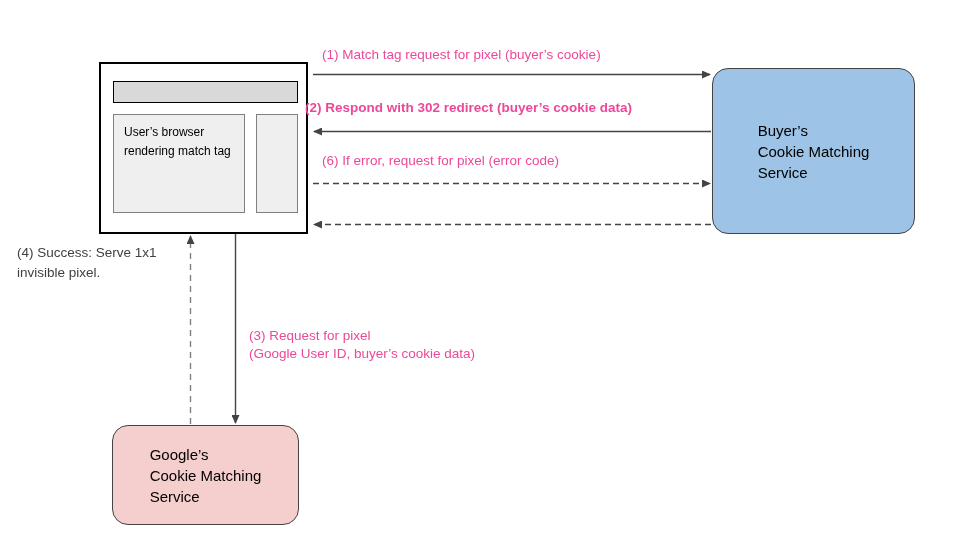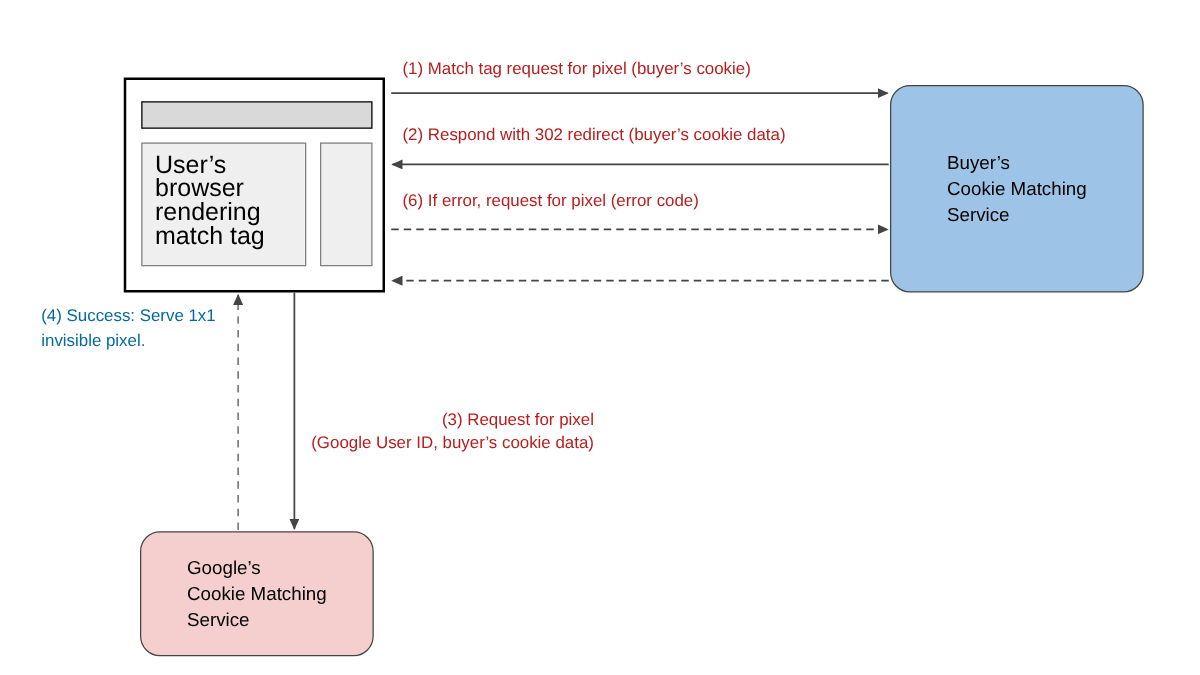--- a/index.html
+++ b/index.html
@@ -58,21 +58,21 @@
     height: 99px;
     background: #efefef;
     border: 1px solid #808080;
     box-sizing: border-box;
   }
   .browser-content-text {
     position: absolute;
     left: 10px;
     top: 8px;
     width: 118px;
-    font-size: 20px;
+    font-size: 12px;
     line-height: 19px;
     color: #000000;
   }
   .browser-sidebar {
     position: absolute;
     left: 155px;
     top: 50px;
     width: 42px;
     height: 99px;
     background: #efefef;
@@ -107,39 +107,38 @@
     width: 187px;
     height: 100px;
     background: #f4cfcd;
   }
 
   
   .flow-label {
     position: absolute;
     font-size: 13.5px;
     line-height: 18px;
-    color: #b91c1c;
+    color: #ec4899;
     white-space: pre-line;
   }
   #label-1 { left: 322px; top: 46px; }
-  #label-2 { left: 322px; top: 99px; }
+  #label-2 { left: 305px; top: 99px; font-weight: bold; }
   #label-5 { left: 322px; top: 152px; }
   #label-6 { left: 322px; top: 194px; }
-  #label-3 { left: 249px; top: 327px; text-align: right; }
+  #label-3 { left: 249px; top: 327px; }
 
   .side-note {
     position: absolute;
     left: 17px;
     top: 243px;
     width: 168px;
     font-size: 13.5px;
     line-height: 19.5px;
-    color: #0369a1;
+    color: #404040;
     white-space: pre-line;
-    margin-left: 16px;
   }
   #note-error { top: 299px; }
 </style>
 </head>
 <body>
 
 <div id="canvas">
 
   <svg class="svg-layer" viewBox="0 0 960 540" width="960" height="540" xmlns="http://www.w3.org/2000/svg">
     <defs>

